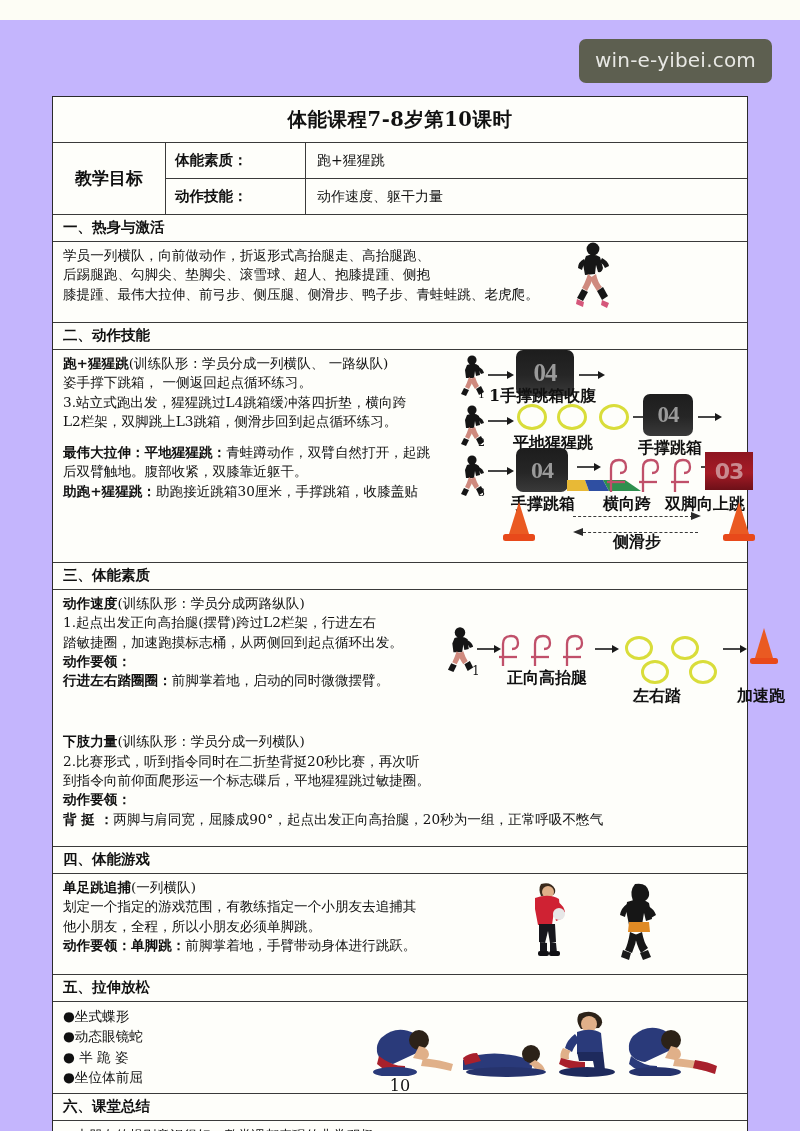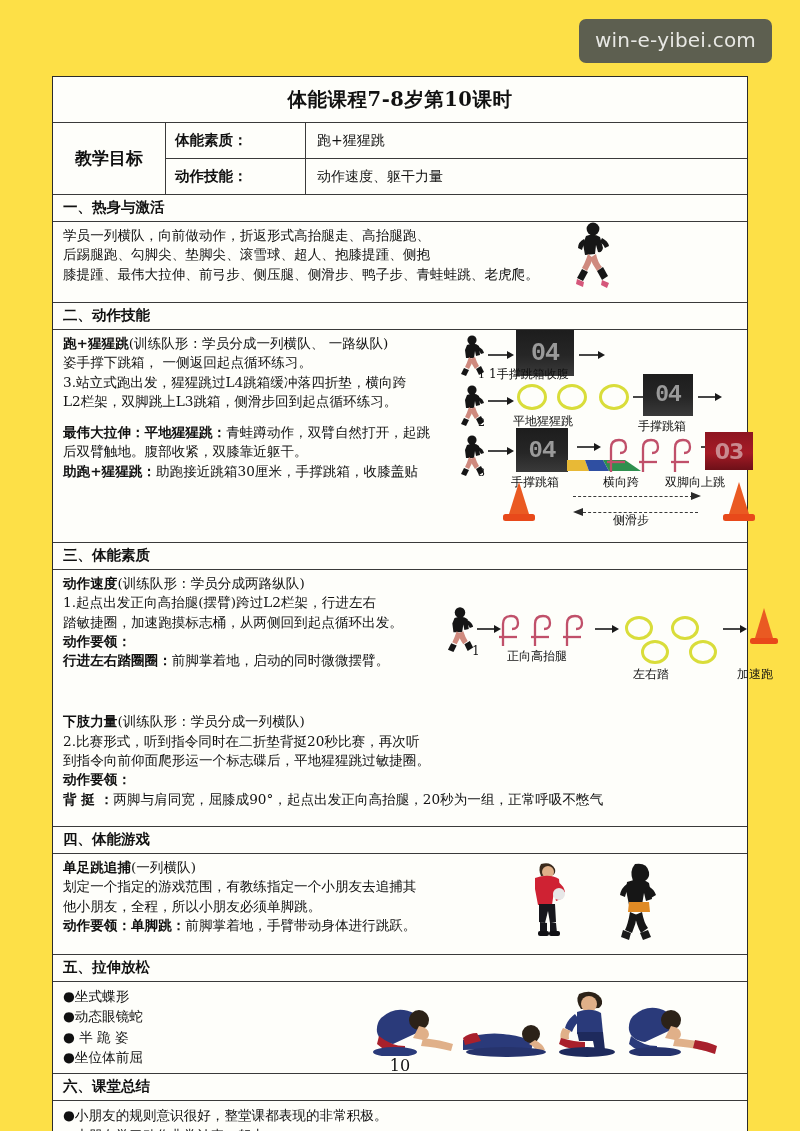--- a/index.html
+++ b/index.html
@@ -11,21 +11,22 @@
     width: 800px;
     height: 1131px;
     position: relative;
     font-family: "DejaVu Sans", "Liberation Sans", sans-serif;
     color: #111;
     overflow: hidden;
   }
   .page {
     position: absolute;
     inset: 0;
-    background: #fde047;
+    background: #c4b5fd;
+    margin-top: 20px;
   }
   
   .watermark {
     position: absolute;
     top: 19px;
     right: 28px;
     background: #5d5f50;
     color: #e8e8e4;
     border-radius: 7px;
     padding: 9px 16px 11px 16px;
@@ -131,43 +132,44 @@
     font-family: "DejaVu Serif", "Liberation Serif", serif;
   }
 
   
   .fig { position: absolute; }
   .box-dark {
     background: linear-gradient(180deg,#1d1d1d 0%,#262626 55%,#3a3a3a 100%);
     color: #9a9a9a;
     font-weight: bold;
     display: flex; align-items: center; justify-content: center;
-    font-family: Liberation Mono, monospace;
+    font-family: Liberation Serif, serif;
     position: absolute;
     letter-spacing: -1px;
+    border-radius: 7px;
   }
   .box-red {
     background: linear-gradient(180deg,#8d1520 0%,#a51b26 55%,#6d1018 100%);
     color: #c98a8f;
     font-weight: bold;
     display: flex; align-items: center; justify-content: center;
     font-family: "DejaVu Sans", "Liberation Sans", sans-serif;
     position: absolute;
     letter-spacing: -1px;
   }
   .ring {
     position: absolute;
     border: 3.2px solid #d9dd3a;
     border-radius: 50%;
     box-sizing: border-box;
   }
   .caplabel {
     position: absolute;
-    font-size: 12px;
-    font-weight: normal;
+    font-size: 16px;
+    font-weight: bold;
     white-space: nowrap;
     font-family: "DejaVu Serif", "Liberation Serif", serif;
     color: #111;
     text-align: center;
   }
   .num {
     position: absolute;
     font-size: 11px;
     font-family: "DejaVu Serif", "Liberation Serif", serif;
   }

